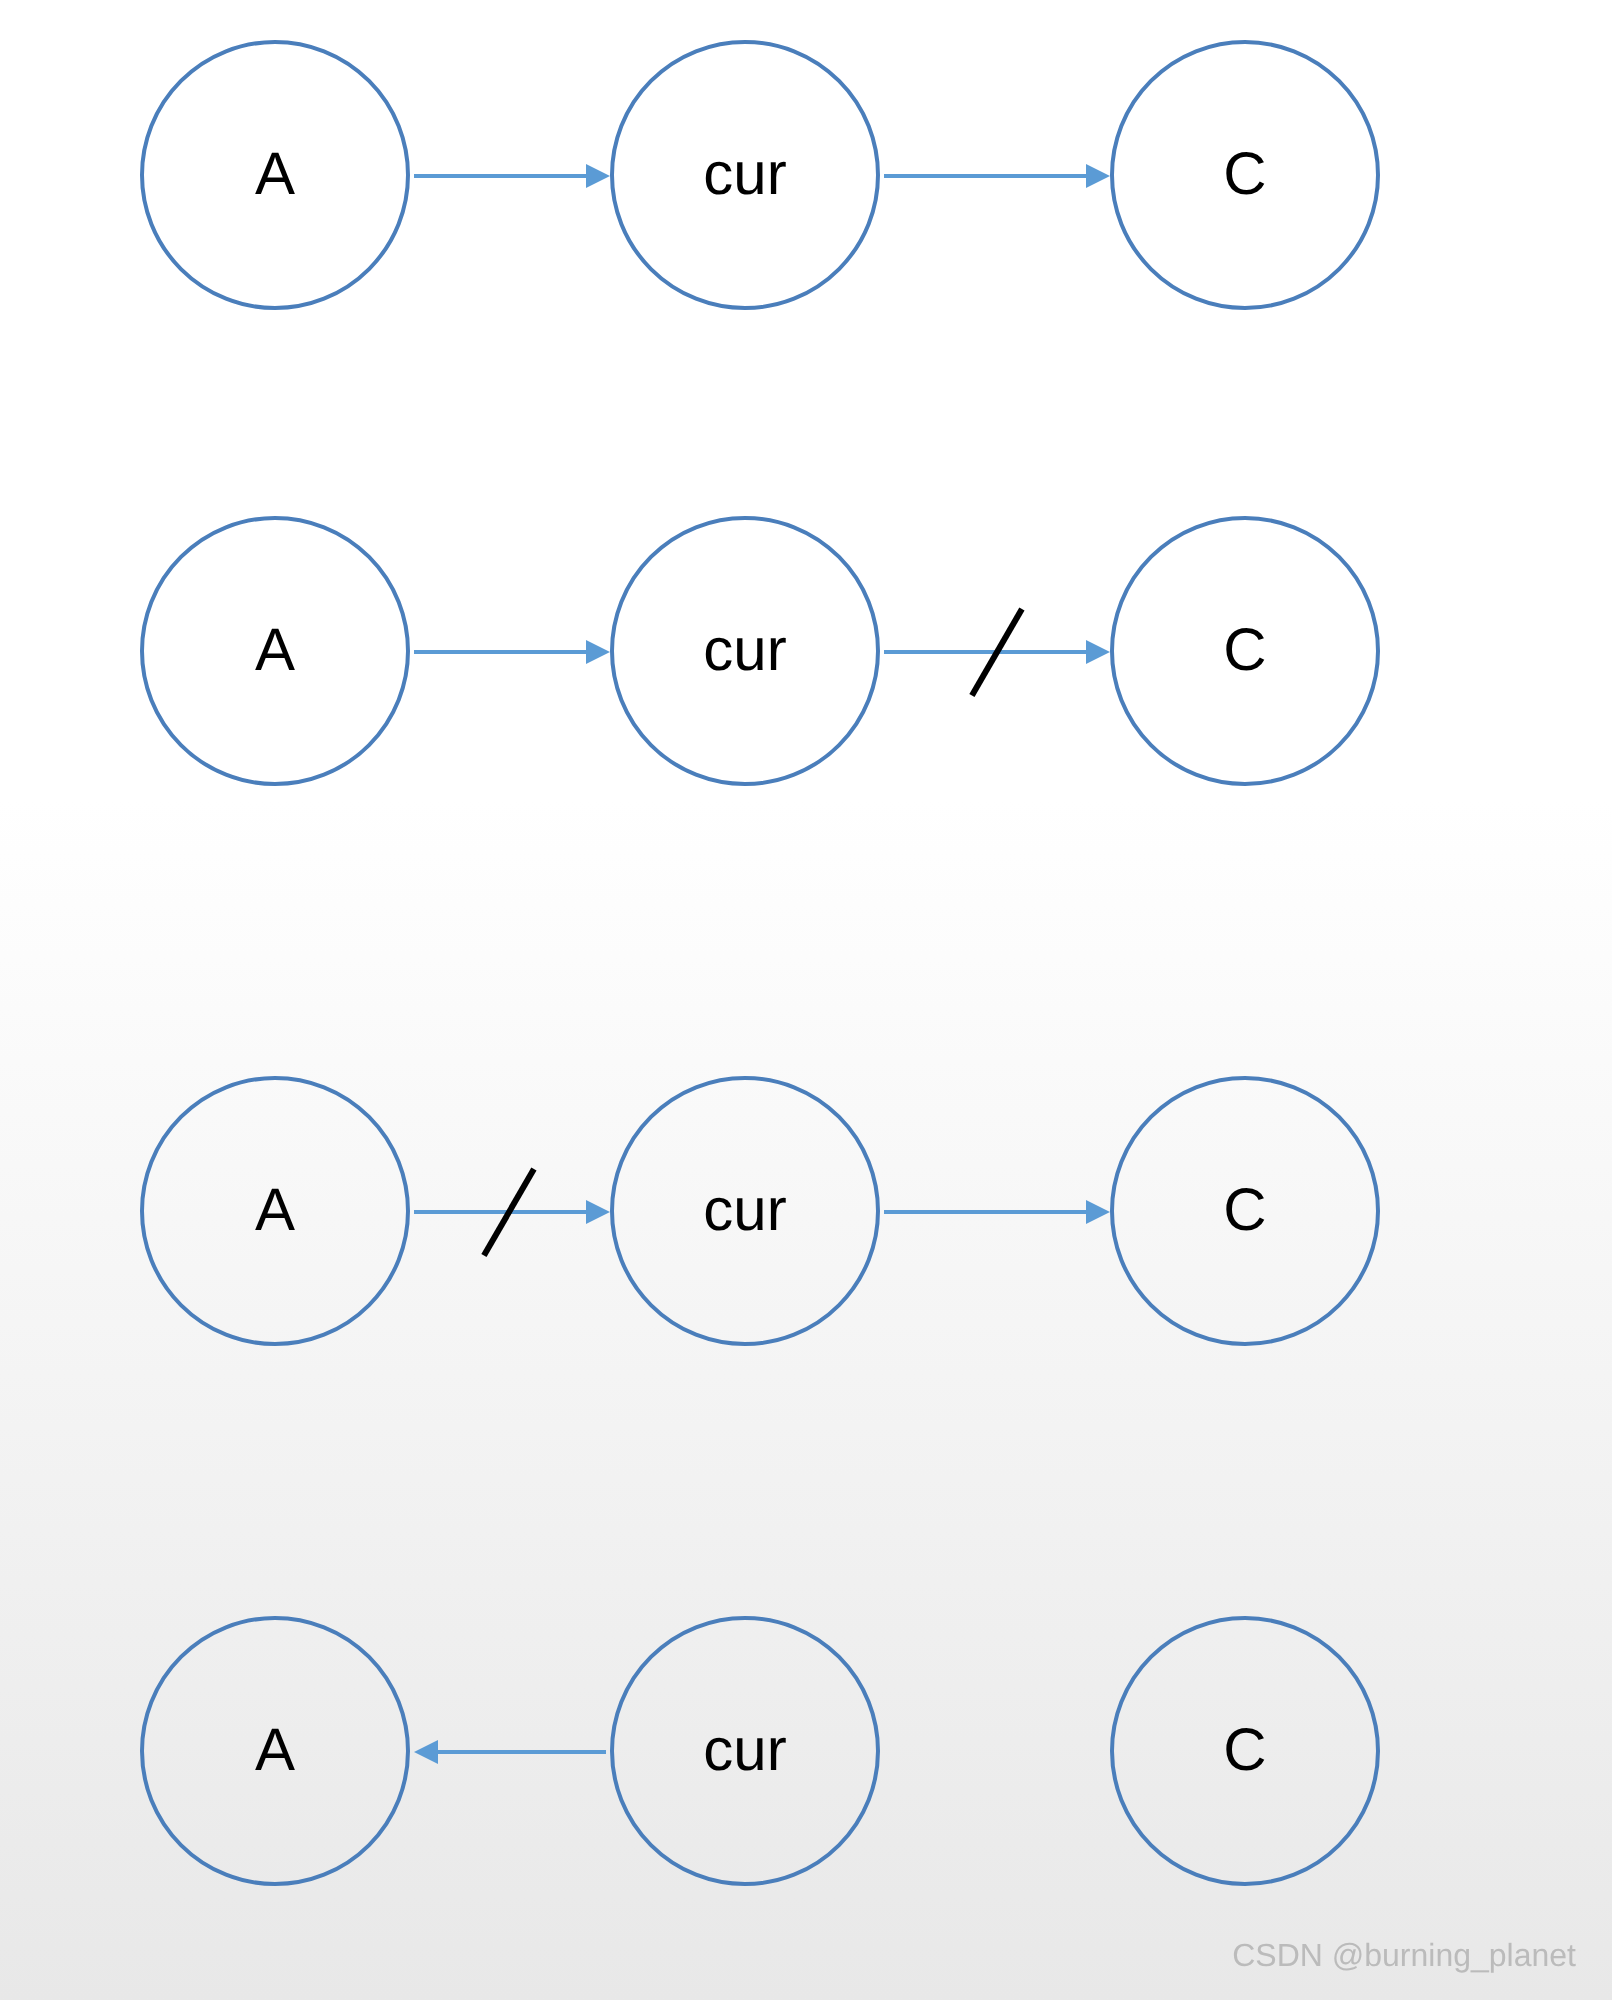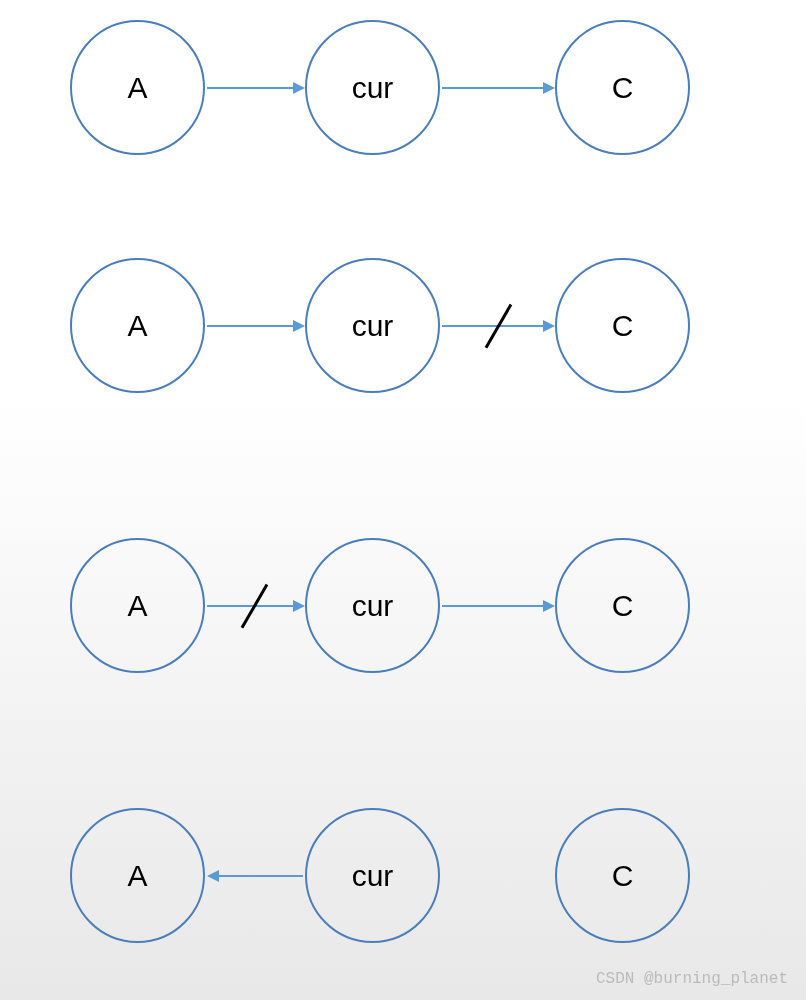--- a/index.html
+++ b/index.html
@@ -63,21 +63,21 @@
       height: 50px;
       background: #000;
       transform: rotate(30deg);
     }
     .watermark {
       position: absolute;
       bottom: 12px;
       right: 18px;
       font-size: 16px;
       color: #bbb;
-      font-family: Liberation Mono, monospace;
+      font-family: Liberation Sans, sans-serif;
     }
   </style>
 </head>
 <body>
 
 <div class="diagram-container">
 
   <div class="row" style="top:20px;">
     <div class="node" style="left:70px;">
       <span>A</span>

